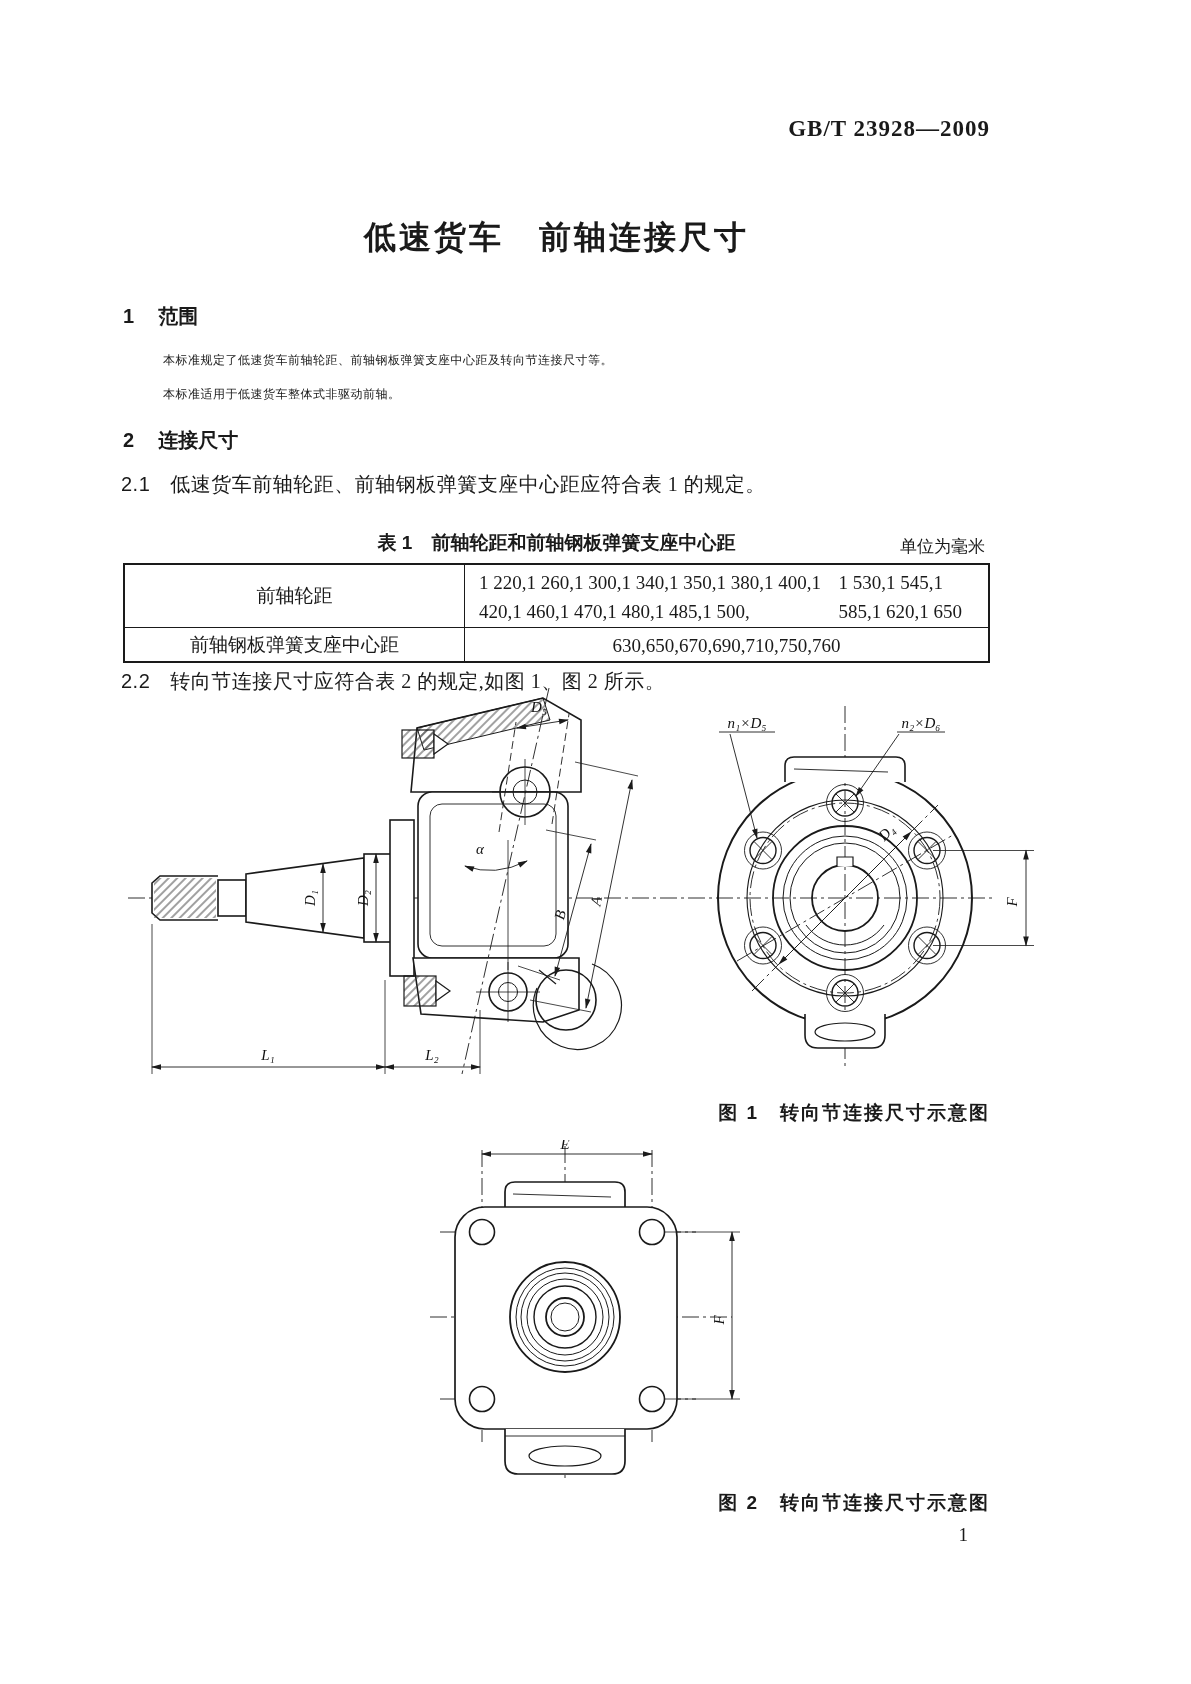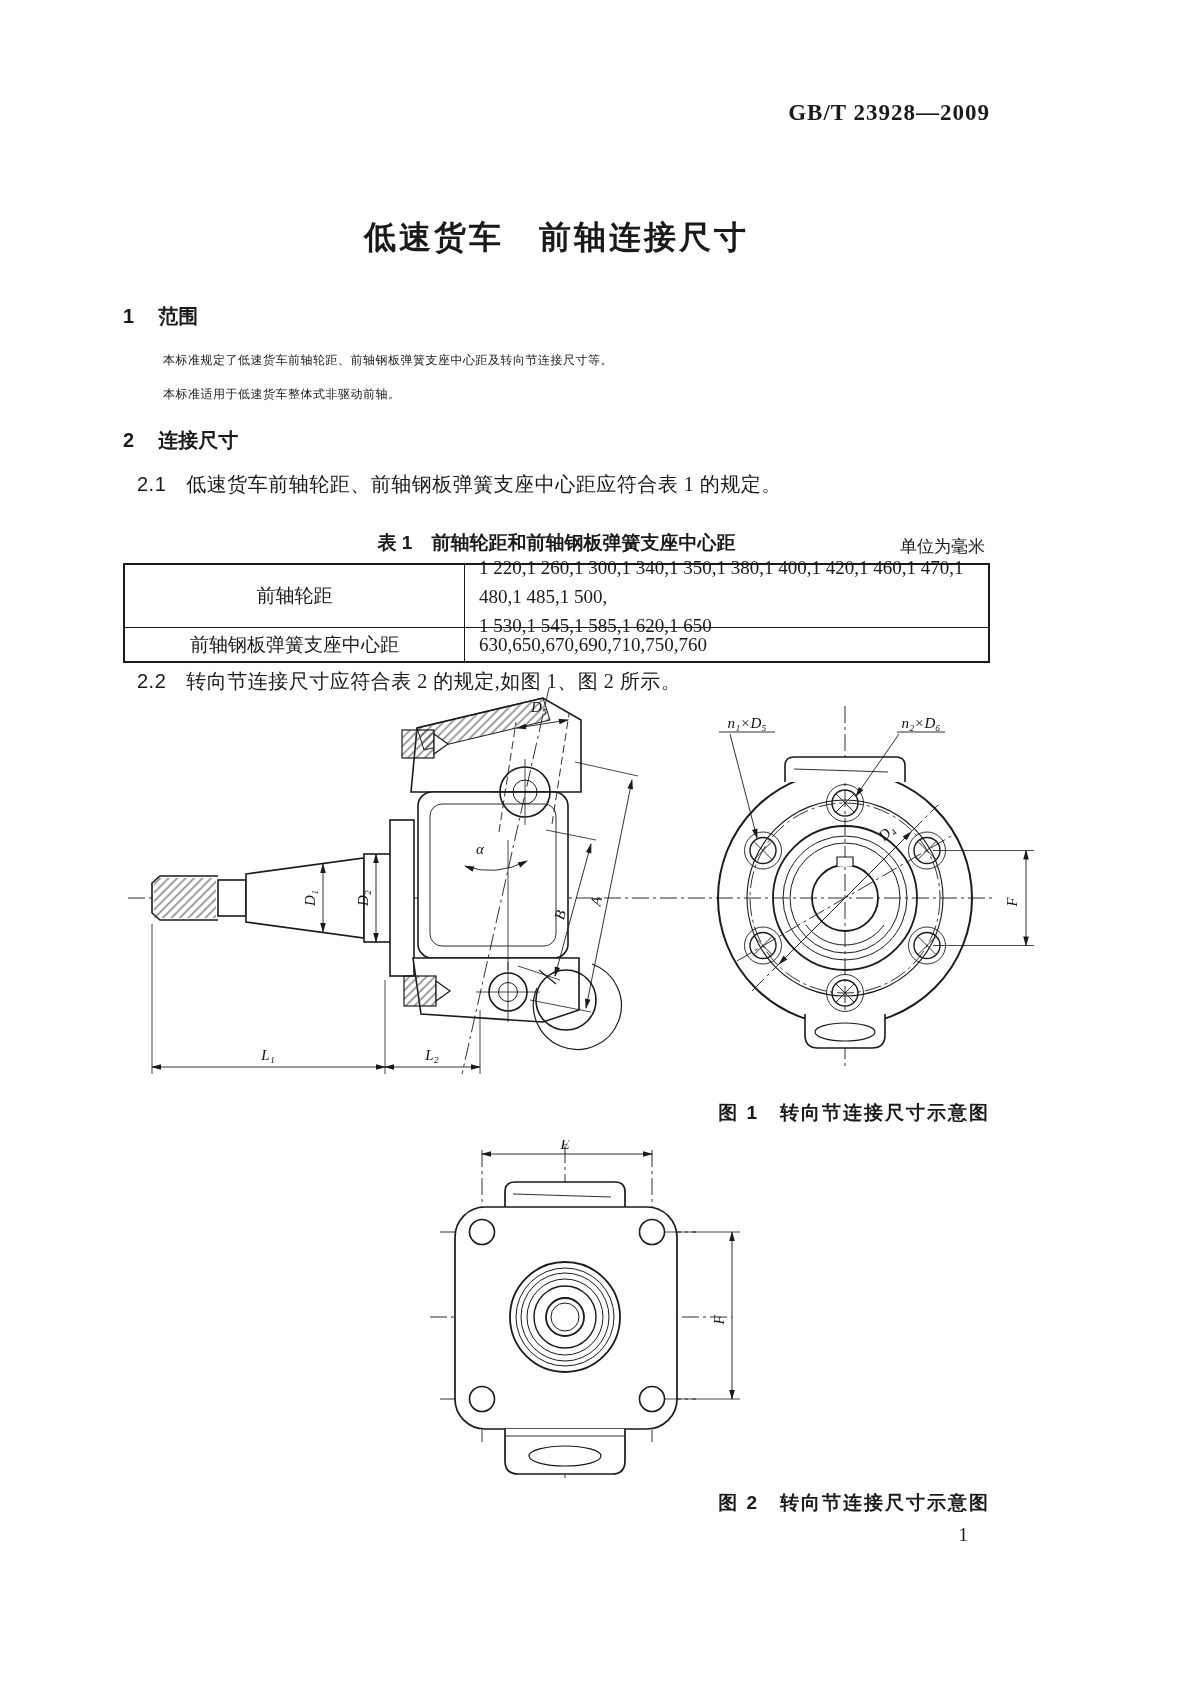--- a/index.html
+++ b/index.html
@@ -1,37 +1,37 @@
 <!DOCTYPE html>
 <html><head>
 <meta charset="utf-8">
 <style>
   html,body{margin:0;padding:0;background:#888;}
   .page{position:relative;width:1191px;height:1684px;background:#fff;color:#1a1a1a;
         font-family:"Liberation Serif",serif;overflow:hidden;}
   .abs{position:absolute;}
-  .header{top:100px;left:123px;width:867px;text-align:right;font-weight:bold;
+  .header{top:116px;left:123px;width:867px;text-align:right;font-weight:bold;
           font-size:23px;letter-spacing:1px;font-family:"Liberation Serif",serif;}
   .title{top:216px;left:123px;width:867px;text-align:center;font-weight:bold;
          font-size:32px;letter-spacing:3px;font-family:"Liberation Sans","DejaVu Sans",sans-serif;}
   .h2{left:123px;font-family:"Liberation Sans","DejaVu Sans",sans-serif;
       font-weight:bold;font-size:20px;}
   .h2 .hnum{display:inline-block;margin-right:24px;}
   .para{left:163px;width:830px;font-size:12px;letter-spacing:0.5px;}
-  .clause{left:137px;width:880px;font-size:20px;letter-spacing:0.5px;}
+  .clause{left:121px;width:880px;font-size:20px;letter-spacing:0.5px;}
   .clause .cnum{display:inline-block;margin-right:20px;font-family:"Liberation Sans","DejaVu Sans",sans-serif;}
   .tcaption{top:530px;left:123px;width:867px;text-align:center;font-weight:bold;font-size:19px;
             font-family:"Liberation Sans","DejaVu Sans",sans-serif;}
   .tunit{top:535px;left:123px;width:862px;text-align:right;font-size:17px;}
   .tbl{top:563px;left:123px;width:867px;border:2px solid #1a1a1a;box-sizing:border-box;}
   .trow{display:flex;}
   .trow + .trow{border-top:1px solid #1a1a1a;}
   .tcell-label{width:340px;border-right:1px solid #1a1a1a;display:flex;align-items:center;
                justify-content:center;font-size:19px;box-sizing:border-box;text-align:center;}
-  .tcell-val{flex:1;display:flex;flex-direction:column;justify-content:center;
+  .tcell-val{flex:1;display:flex;flex-direction:row;justify-content:center;
              font-size:19px;padding:3px 14px;box-sizing:border-box;line-height:29px;}
   .r1{height:62px;} .r2{height:33px;}
   .figcap{left:123px;width:867px;text-align:right;font-weight:bold;font-size:19px;
           letter-spacing:2px;font-family:"Liberation Sans","DejaVu Sans",sans-serif;}
   .pageno{top:1524px;left:123px;width:845px;text-align:right;font-size:19px;}
   svg{display:block;}
   .cl{stroke-dasharray:17 4 3 4;stroke-width:0.9;}
   .dsh{stroke-dasharray:8 4;stroke-width:0.9;}
   text.dim{font:italic 15px "Liberation Serif","DejaVu Serif",serif;fill:#111;stroke:none;letter-spacing:0;}
 </style>

